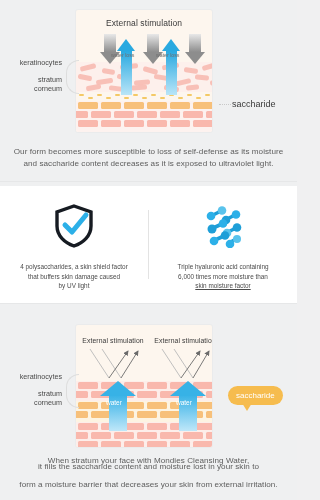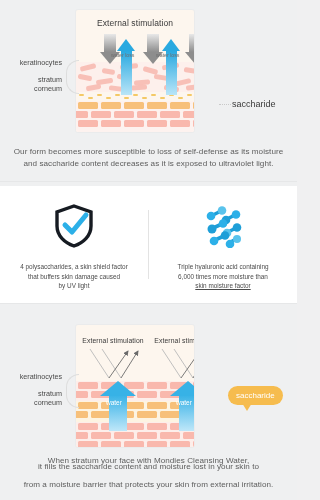--- a/index.html
+++ b/index.html
@@ -7,21 +7,21 @@
     width:297px;height:500px;
     background:#f0f0f1;
     font-family:"Liberation Sans", sans-serif;
     overflow:hidden;
   }
   .page{position:relative;width:297px;height:500px;background:#eff0f1;}
 
   
   .diagram{
     position:absolute;
-    left:76px;top:10px;width:118px;height:122px;
+    left:76px;top:10px;width:136px;height:122px;
     background:#fdf6ee;
     border-radius:2px;
     overflow:hidden;
     box-shadow:0 0 0 1px rgba(0,0,0,0.02);
   }
   .diagram-title{
     position:absolute;left:0;right:0;top:8px;
     text-align:center;
     font-size:8.5px;color:#3a3a3a;
     letter-spacing:.1px;
@@ -410,16 +410,16 @@
 
     <div class="bracket" style="left:66px;top:374px;width:12px;height:32px;"></div>
     <div class="side-label" style="left:0;top:372px;width:62px;">keratinocytes</div>
     <div class="side-label" style="left:0;top:389px;width:62px;">stratum</div>
     <div class="side-label" style="left:0;top:398px;width:62px;">corneum</div>
 
     <div class="bubble" style="left:228px;top:386px;">saccharide</div>
 
     <div class="caption" style="position:absolute;left:0;top:455px;width:297px;">When stratum your face with Mondies Cleansing Water,</div>
     <div class="caption" style="position:absolute;left:0;top:461px;width:297px;">it fills the saccharide content and moisture lost in your skin to</div>
-    <div class="caption" style="position:absolute;left:0;top:479px;width:297px;">from a moisture barrier that protects your skin from external irritation.</div>
+    <div class="caption" style="position:absolute;left:0;top:479px;width:297px;">form a moisture barrier that decreases your skin from external irritation.</div>
   </div>
 
 </div>
 
 </body></html>

